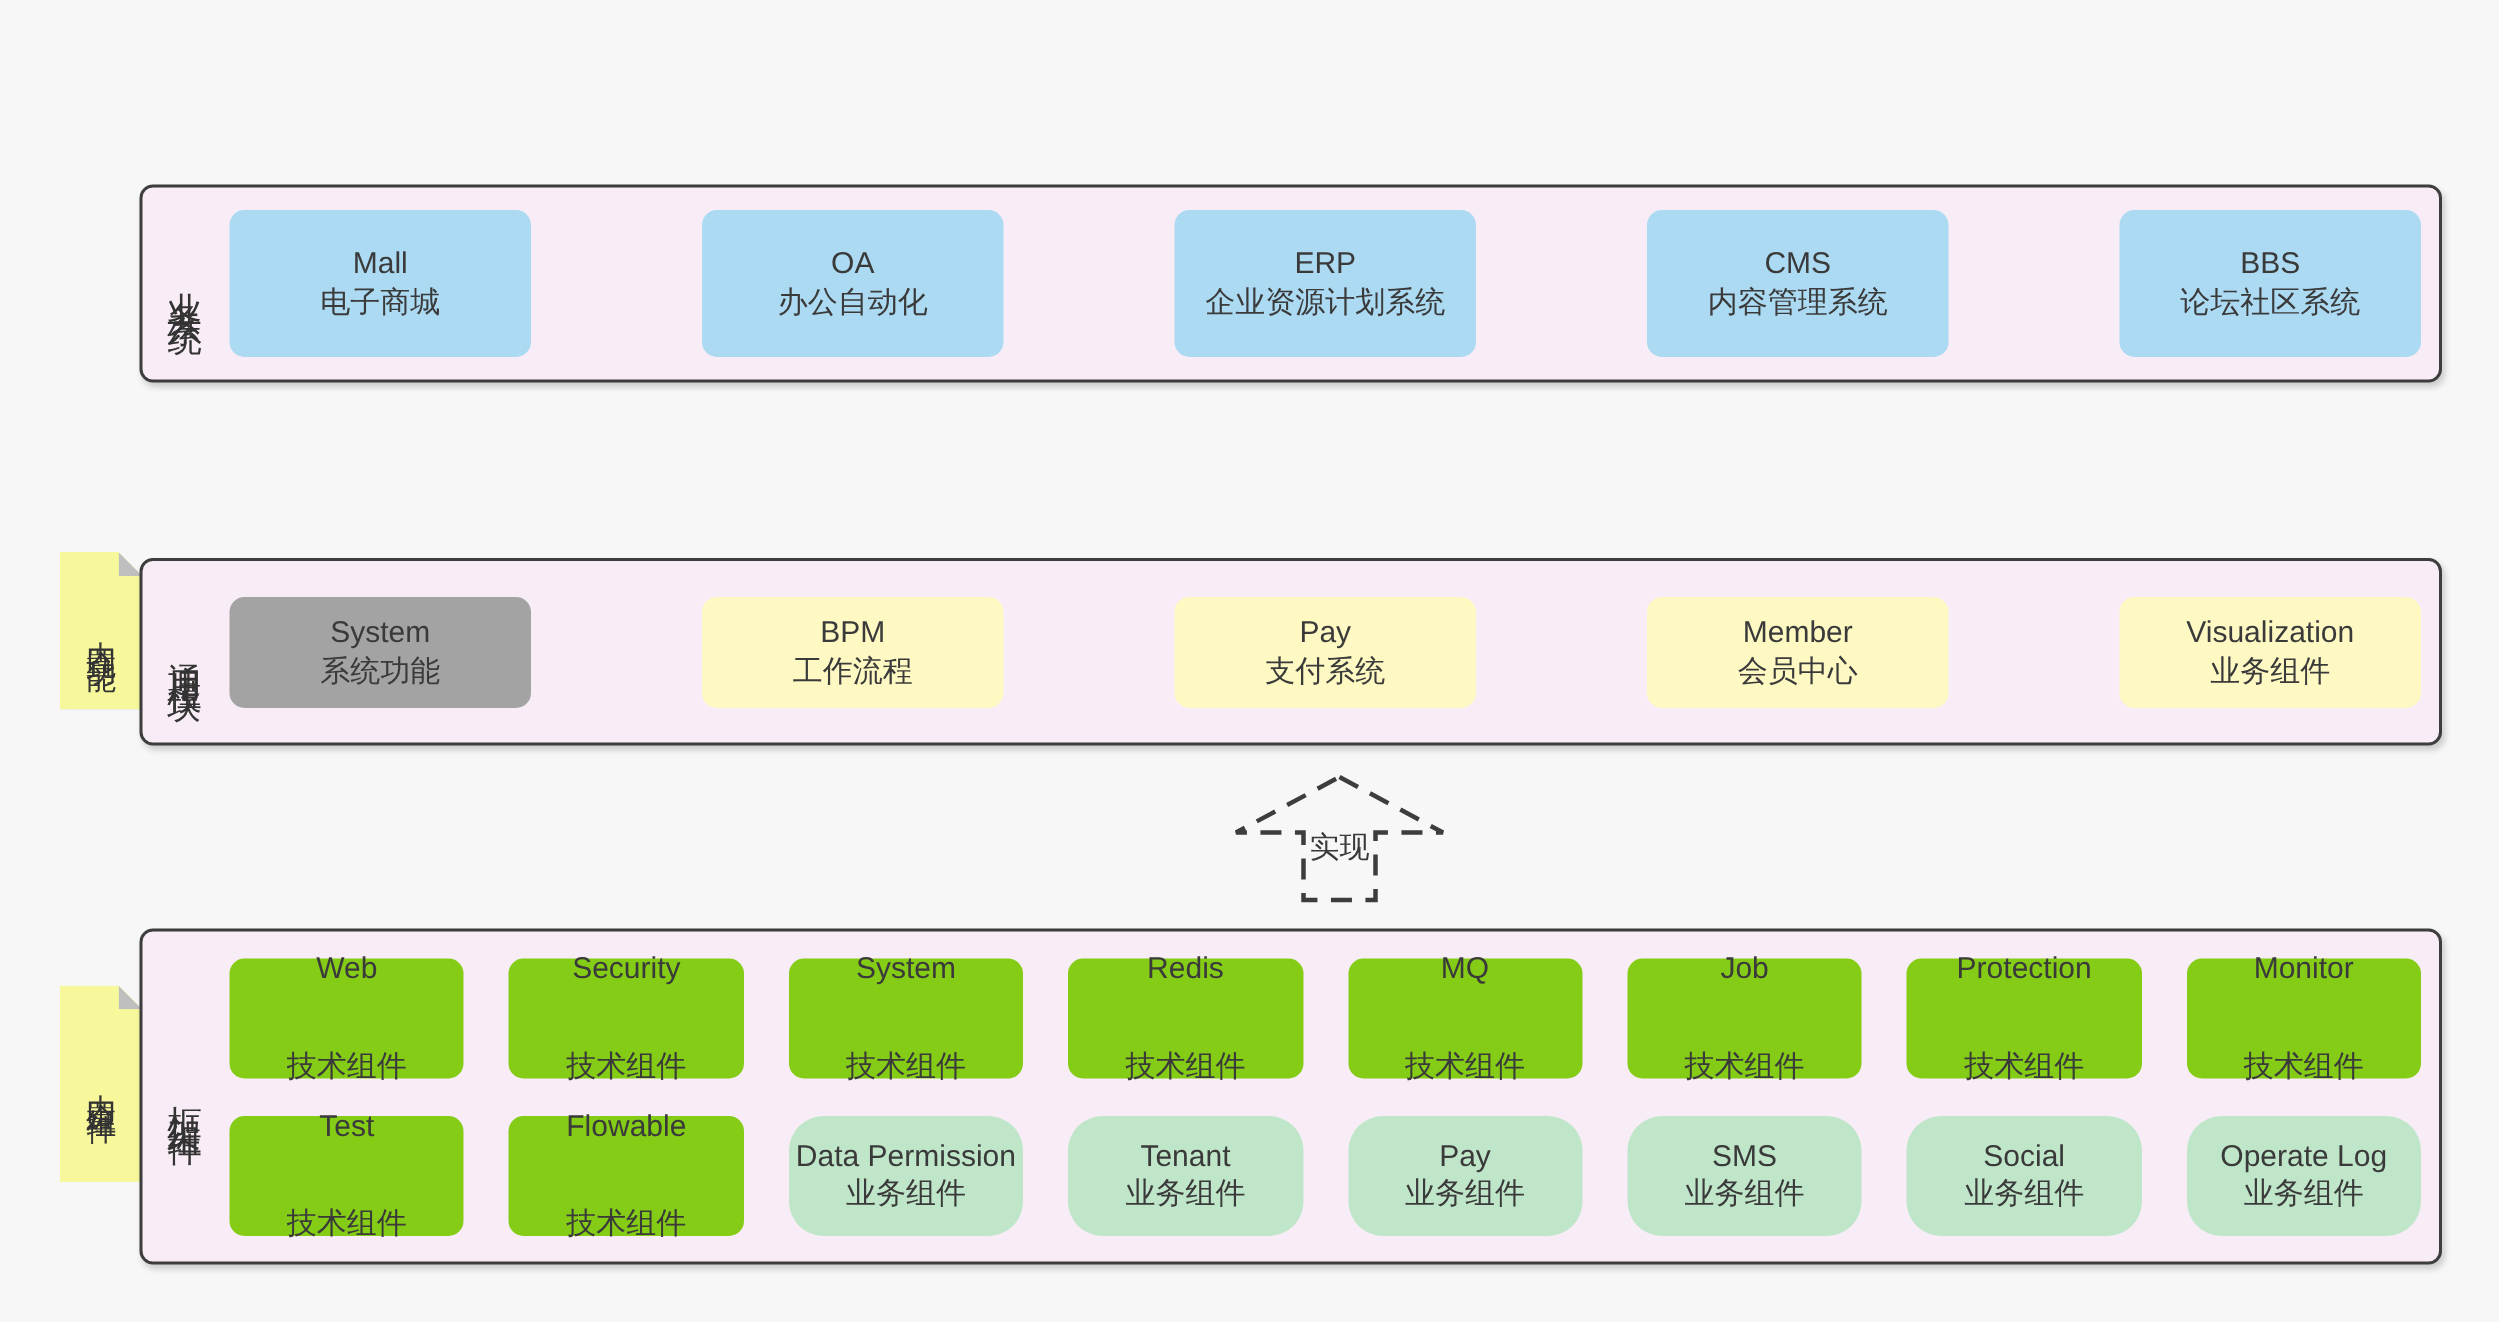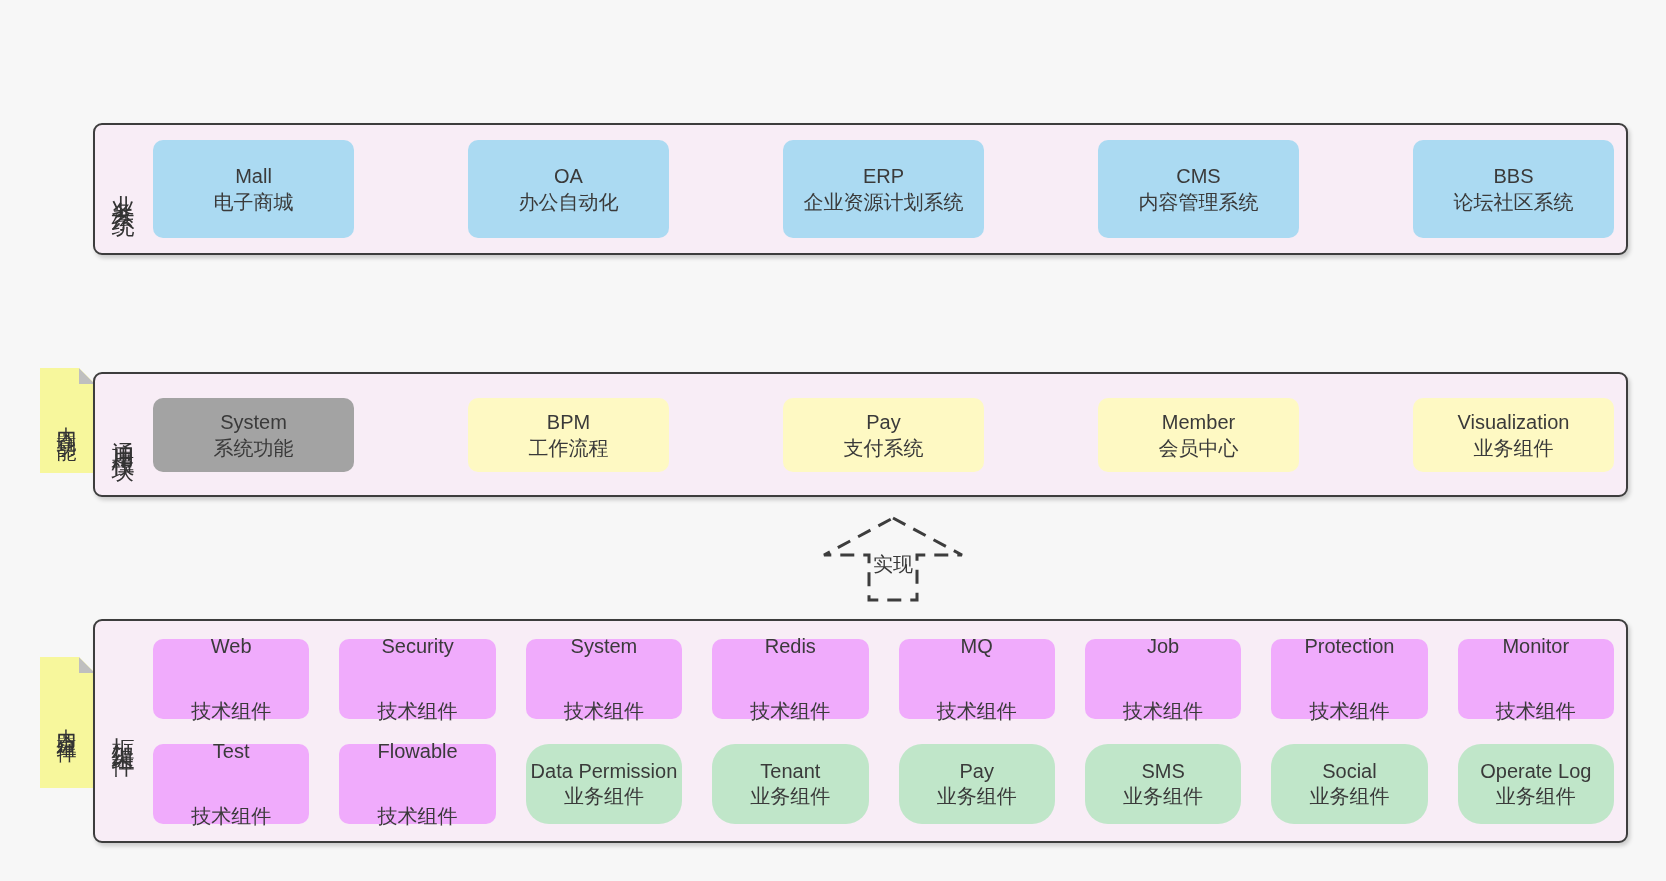--- a/index.html
+++ b/index.html
@@ -36,21 +36,21 @@
     align-items:center;text-align:center;font-size:20px;line-height:26px;
     box-sizing:border-box;padding:2px 4px;
   }
   .row6 .box{width:201px;}
   .layer1 .box{height:98px;}
   .layer2 .box{height:74px;}
   .layer3 .box{height:80px;line-height:25px;}
   .blue{background:#abdaf2;}
   .red{background:#a3a3a3;justify-content:center;}
   .pink{background:#fef9c3;}
-  .green{background:#f0abfc;gap:40px;}
+  .green{background:#84cc16;gap:40px;}
   .green-light{background:#c0e6c9;border-radius:23px;}
   
   .sticky{
     position:absolute;left:40px;width:55px;background:#f7f79c;z-index:0;
     clip-path:polygon(0 0,calc(100% - 16px) 0,100% 16px,100% 100%,0 100%);
     display:flex;justify-content:center;align-items:center;
     box-shadow:1px 2px 3px rgba(0,0,0,0.2);
   }
   .sticky .fold{
     position:absolute;top:0;right:0;width:16px;height:16px;background:#bfbfbf;

